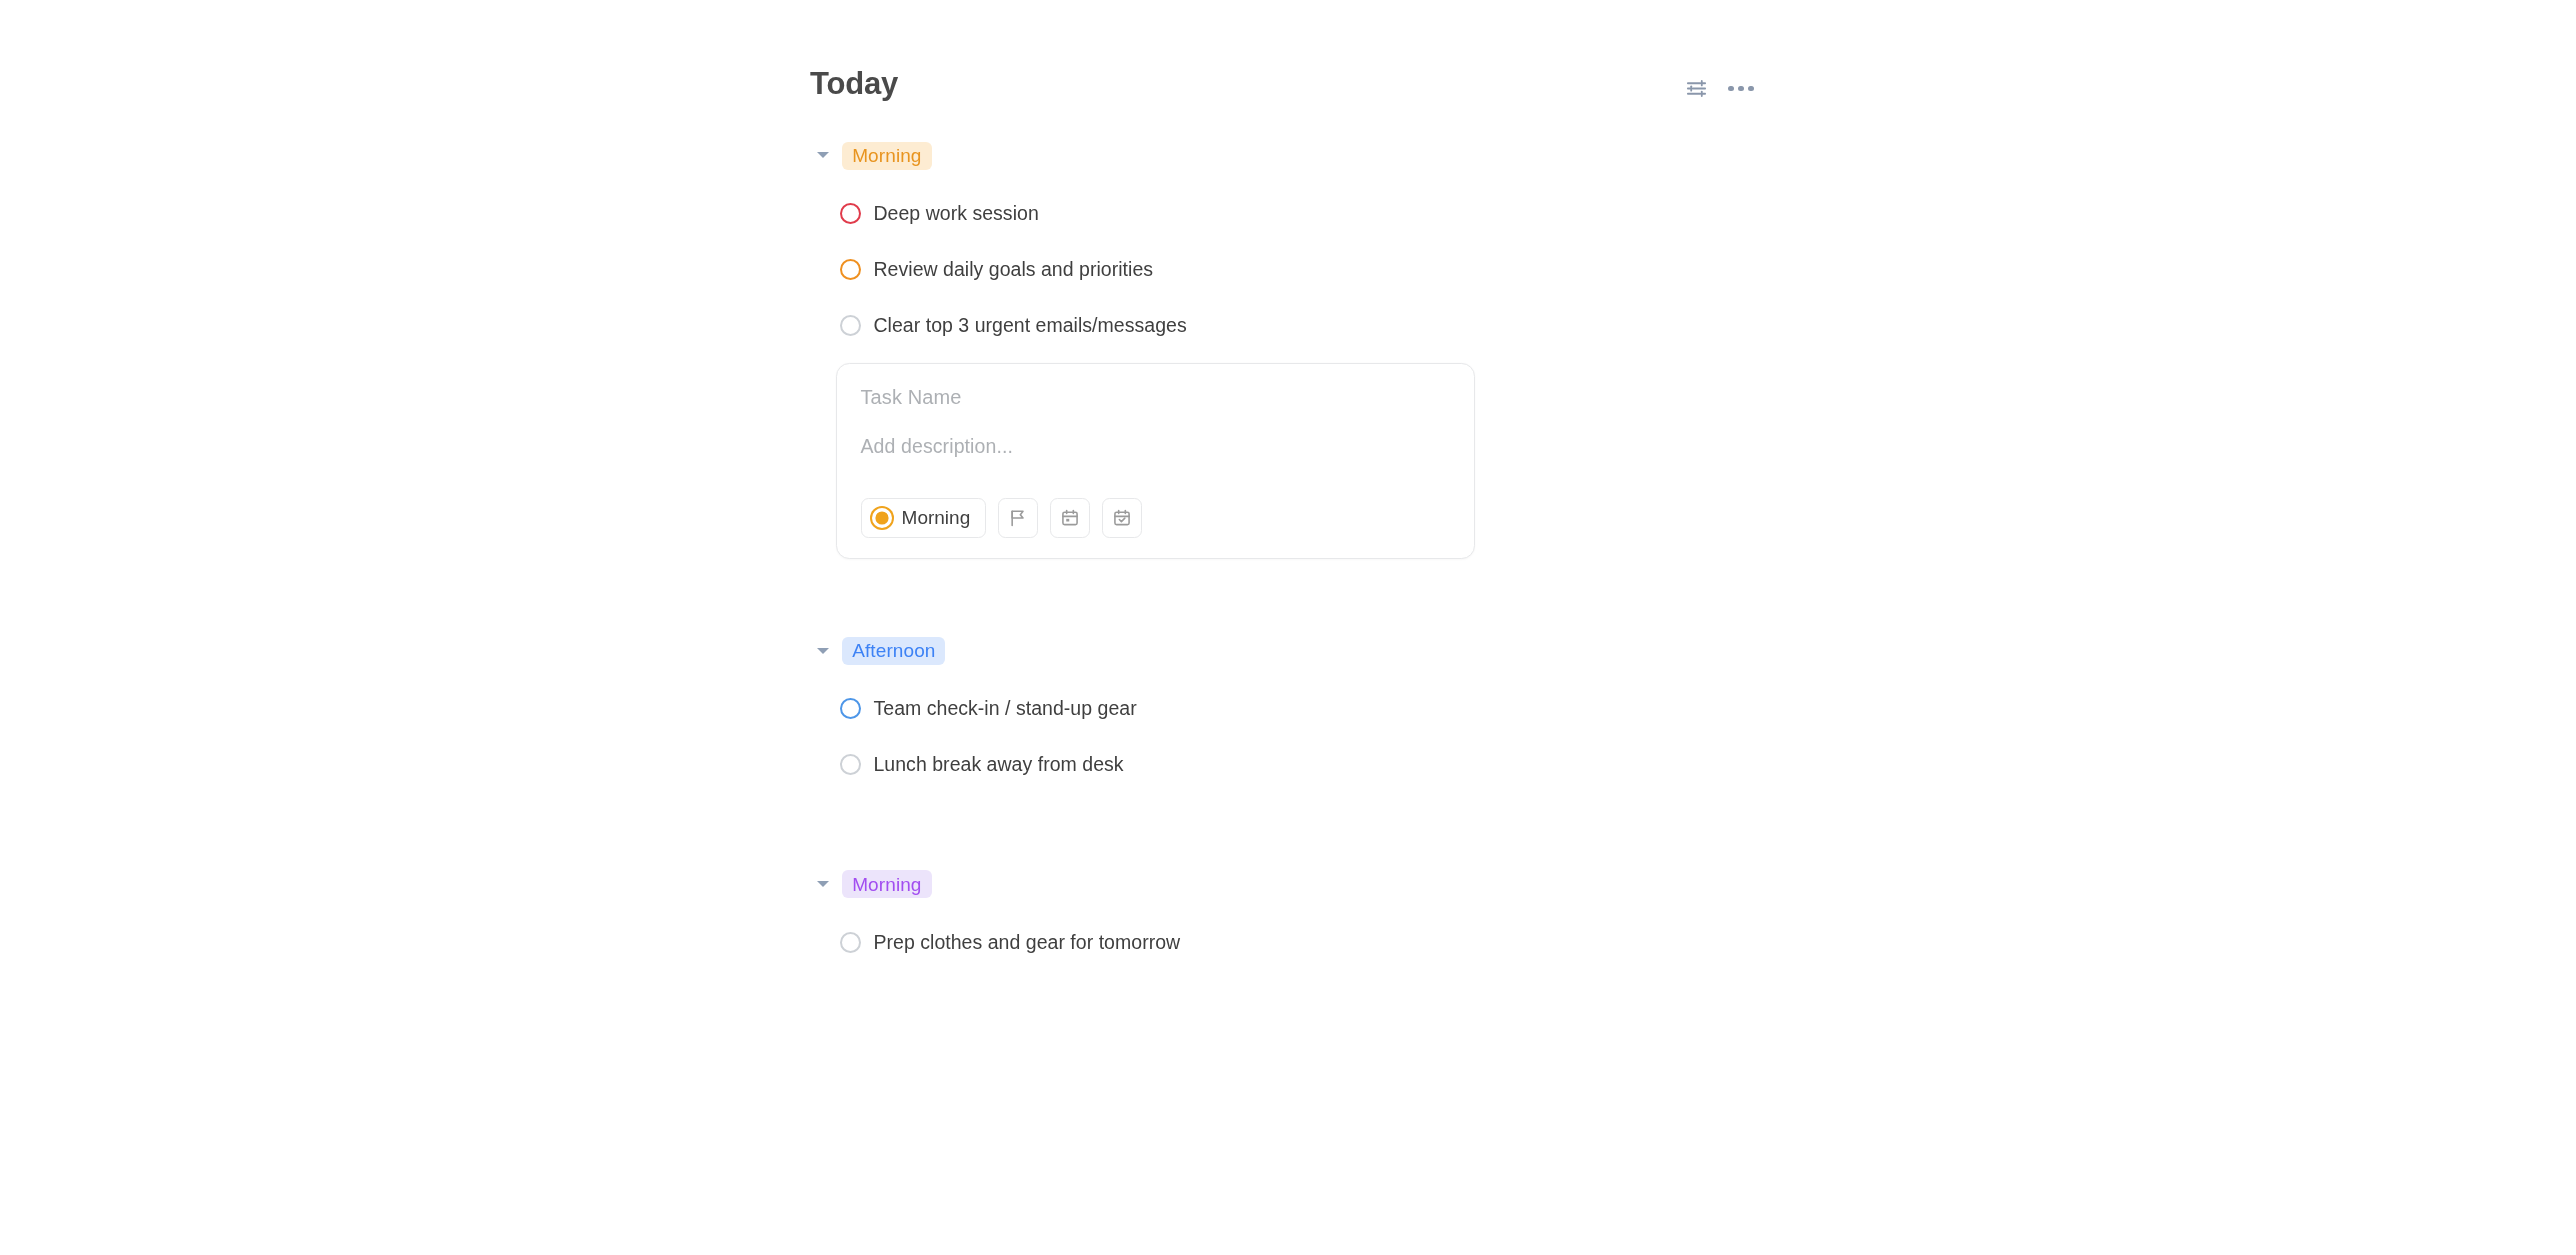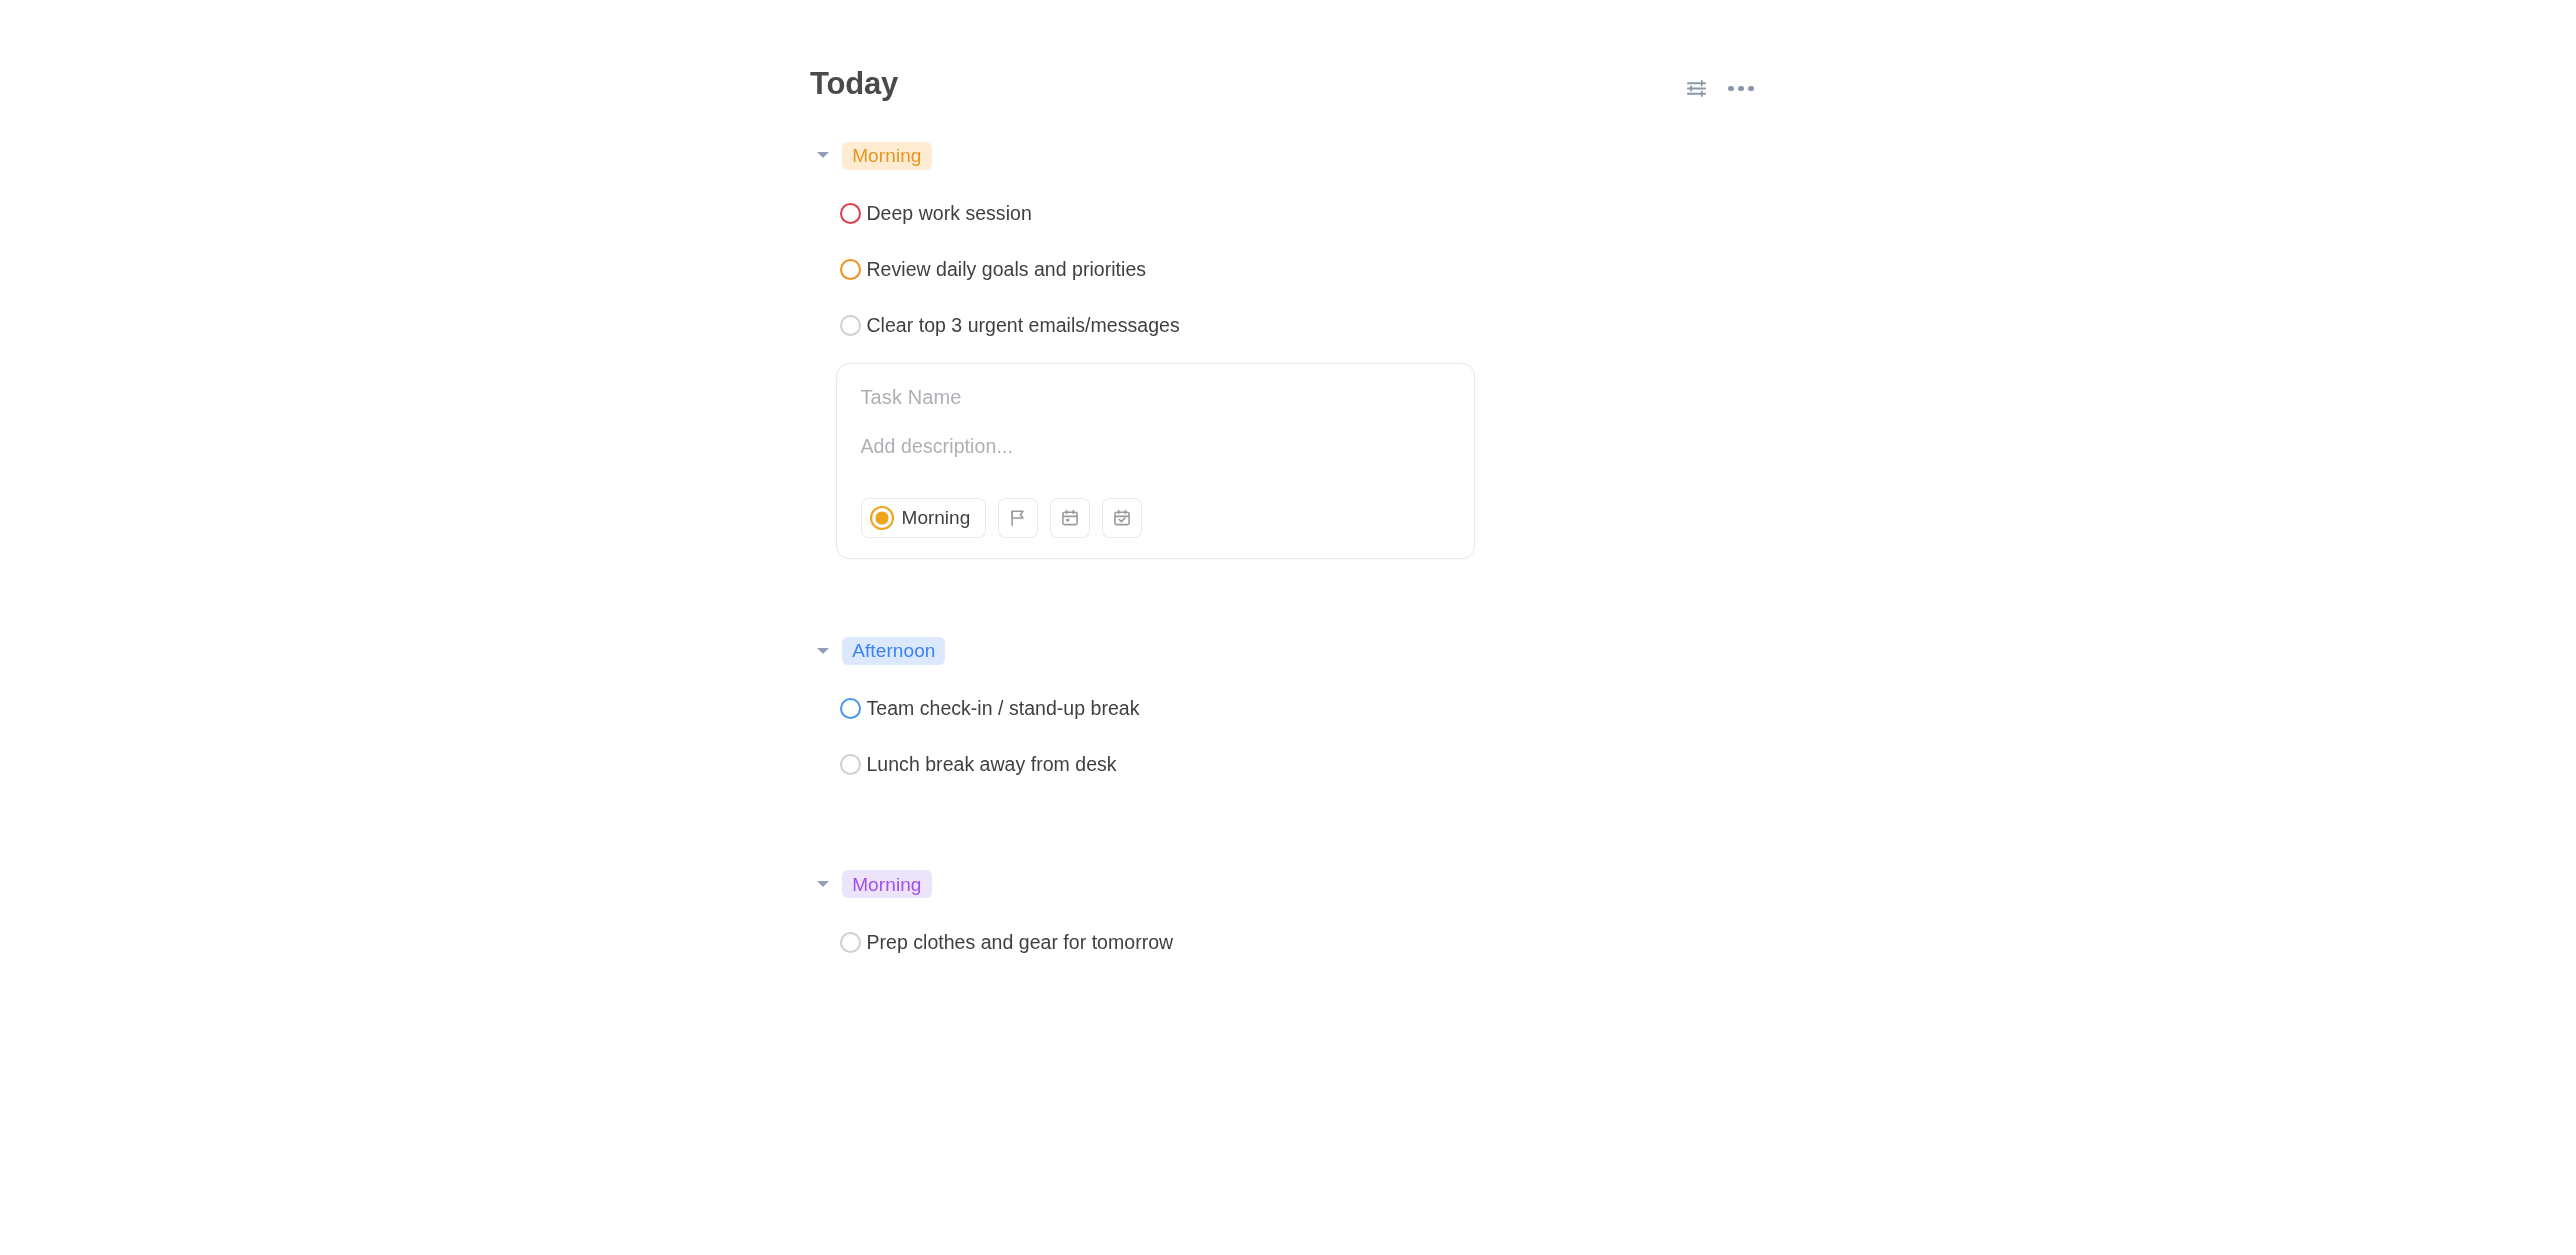--- a/index.html
+++ b/index.html
@@ -123,21 +123,21 @@
   }
   .badge-morning   { background: #fdecd2; color: #e8941f; }
   .badge-afternoon { background: #dbe8fd; color: #3d82f5; }
   .badge-evening   { background: #ece4fb; color: #a24ef0; }
 
   
   .tasks { margin-top: 14.8px; }
   .task {
     display: flex;
     align-items: center;
-    gap: 6px;
+    gap: 13px;
     height: 56px;
     padding-left: 29.5px;
     cursor: pointer;
   }
   .task.indent { padding-left: 35px; }
 
   .check {
     flex: 0 0 auto;
     width: 21px;
     height: 21px;
@@ -318,21 +318,21 @@
       <div class="group-head">
         <span class="caret">
             <span></span>
           </span>
         <span class="badge badge-afternoon">Afternoon</span>
       </div>
 
       <div class="tasks">
         <div class="task">
           <span class="check p-blue"></span>
-          <span class="task-title">Team check-in / stand-up break</span>
+          <span class="task-title">Team check-in / stand-up gear</span>
         </div>
         <div class="task">
           <span class="check p-none"></span>
           <span class="task-title">Lunch break away from desk</span>
         </div>
       </div>
     </div>
 
     <div class="group">
       <div class="group-head">

